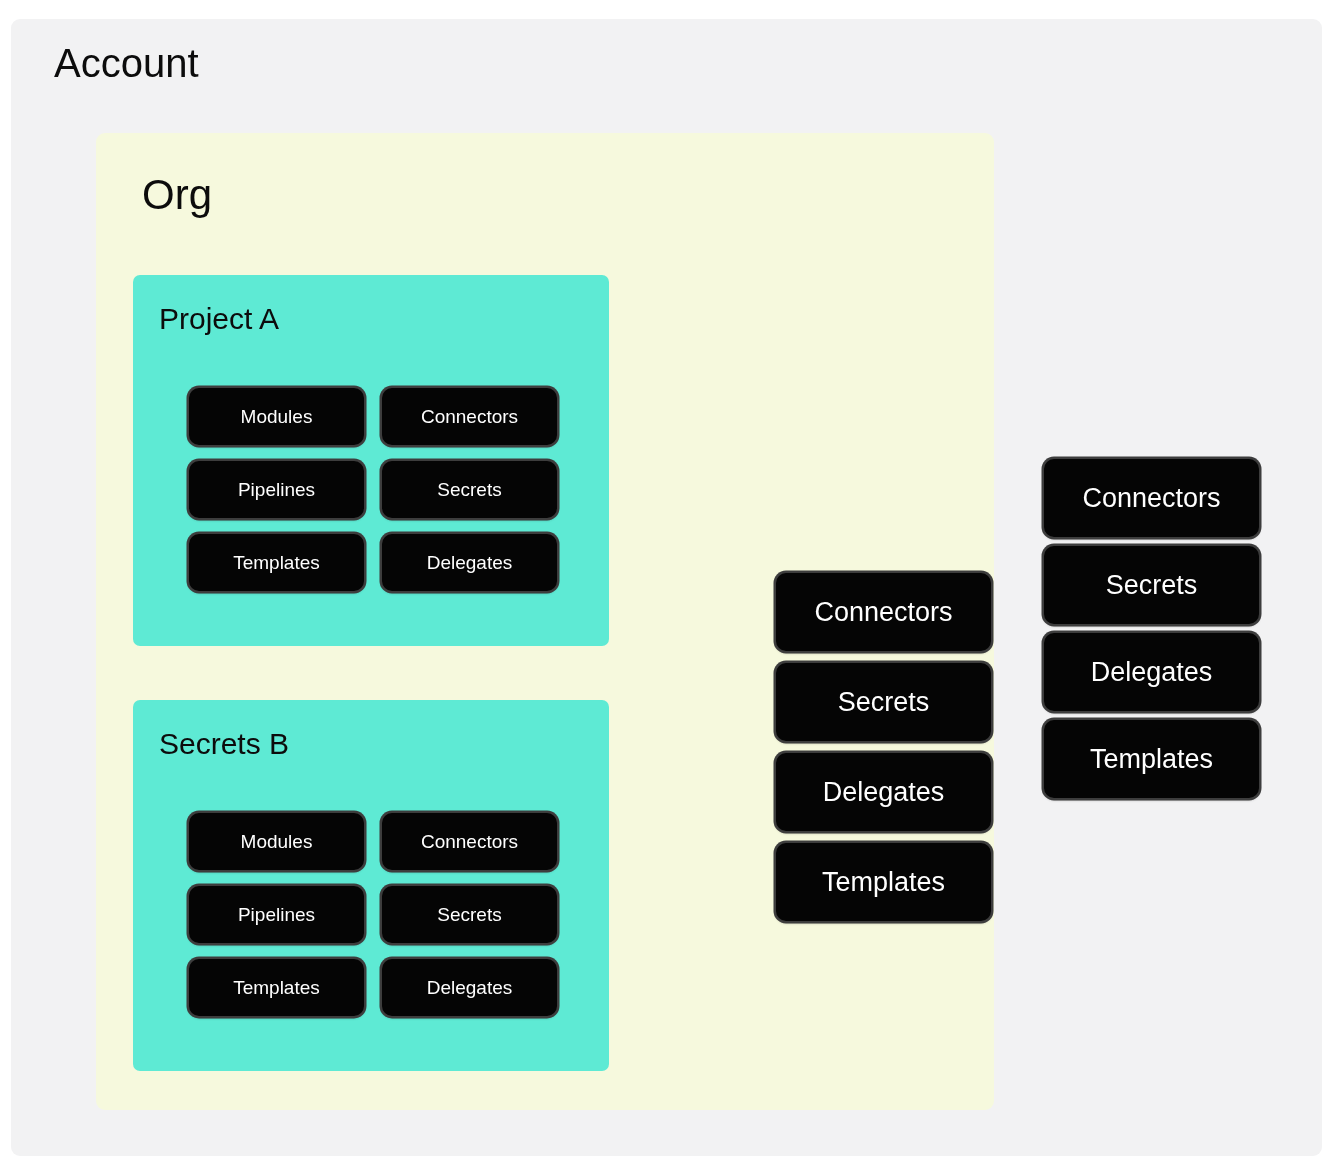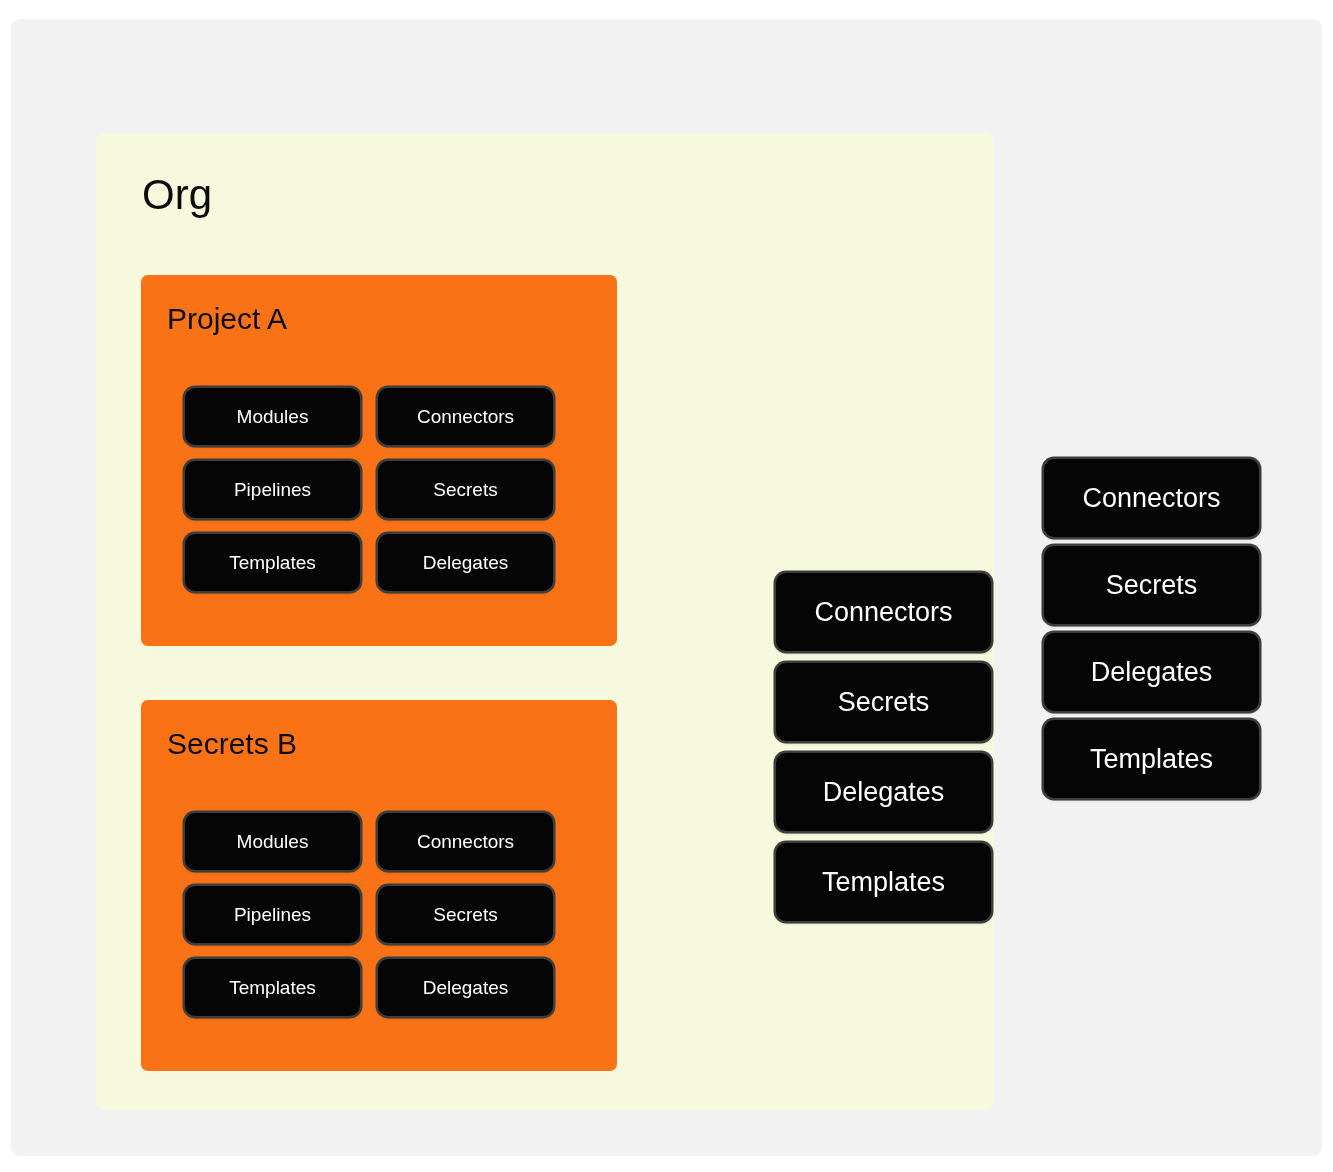--- a/index.html
+++ b/index.html
@@ -64,43 +64,42 @@
     font-weight: 400;
     white-space: nowrap;
   }
 
   
   .project-box {
     position: absolute;
     left: 37px;
     width: 476px;
     height: 371px;
-    background: #f97316;
+    background: #5eead4;
     border-radius: 7px;
     box-sizing: border-box;
-    margin-left: 8px;
   }
   .project-a { top: 142px; }
   .project-b { top: 567px; }
 
   .project-title {
     position: absolute;
     left: 26px;
     top: 25px;
     font-size: 30px;
     line-height: 38px;
     color: #0c0c0c;
     font-weight: 400;
     white-space: nowrap;
   }
 
   
   .project-grid {
     position: absolute;
-    left: 44px;
+    left: 56px;
     top: 113px;
     display: grid;
     grid-template-columns: 175px 175px;
     column-gap: 18px;
     row-gap: 16px;
   }
 
   
   .chip {
     background: #050505;
@@ -148,20 +147,21 @@
   }
   .account-col .chip-large { height: 78px; }
 </style>
 </head>
 <body>
 
 <div id="canvas">
 
   <div class="account-box">
 
+    <div class="account-title">Account</div>
 
     <div class="org-box">
 
       <div class="org-title">Org</div>
 
       <div class="project-box project-a">
         <div class="project-title">Project A</div>
         <div class="project-grid">
           <div class="chip chip-small">Modules</div>
           <div class="chip chip-small">Connectors</div>

